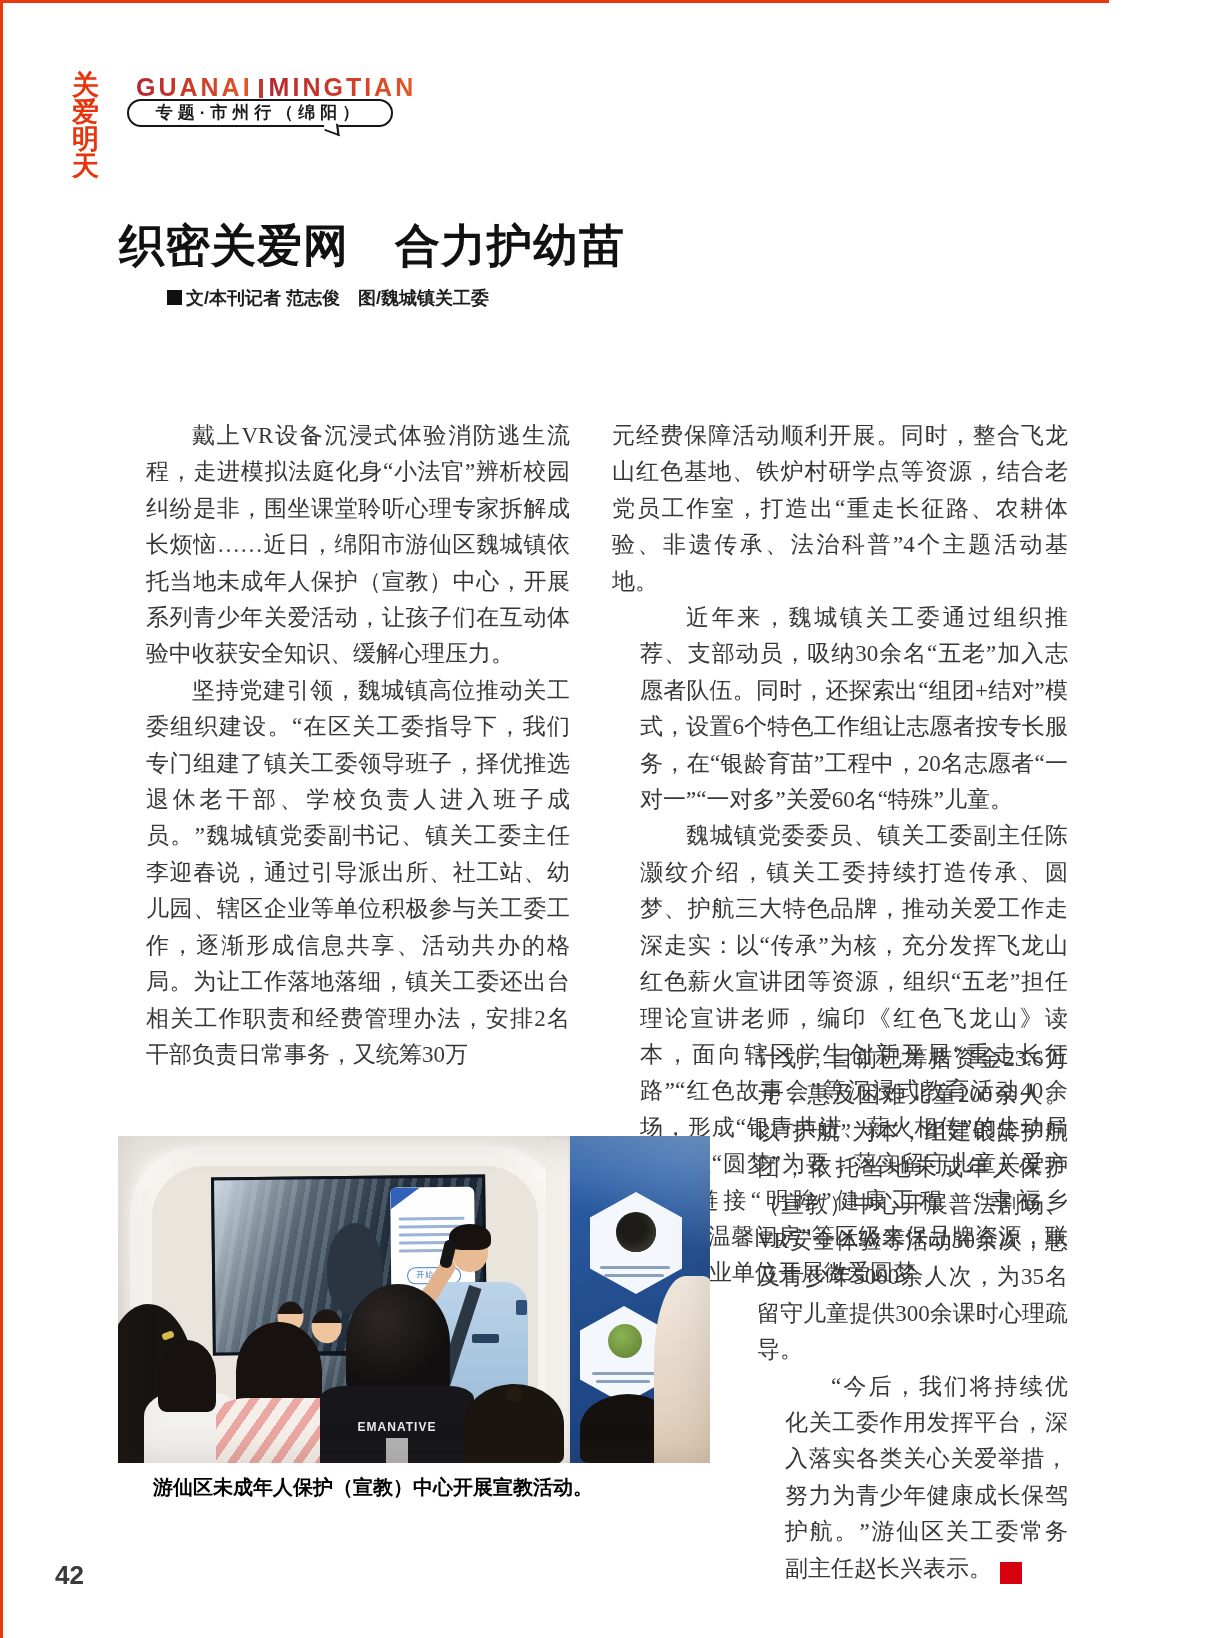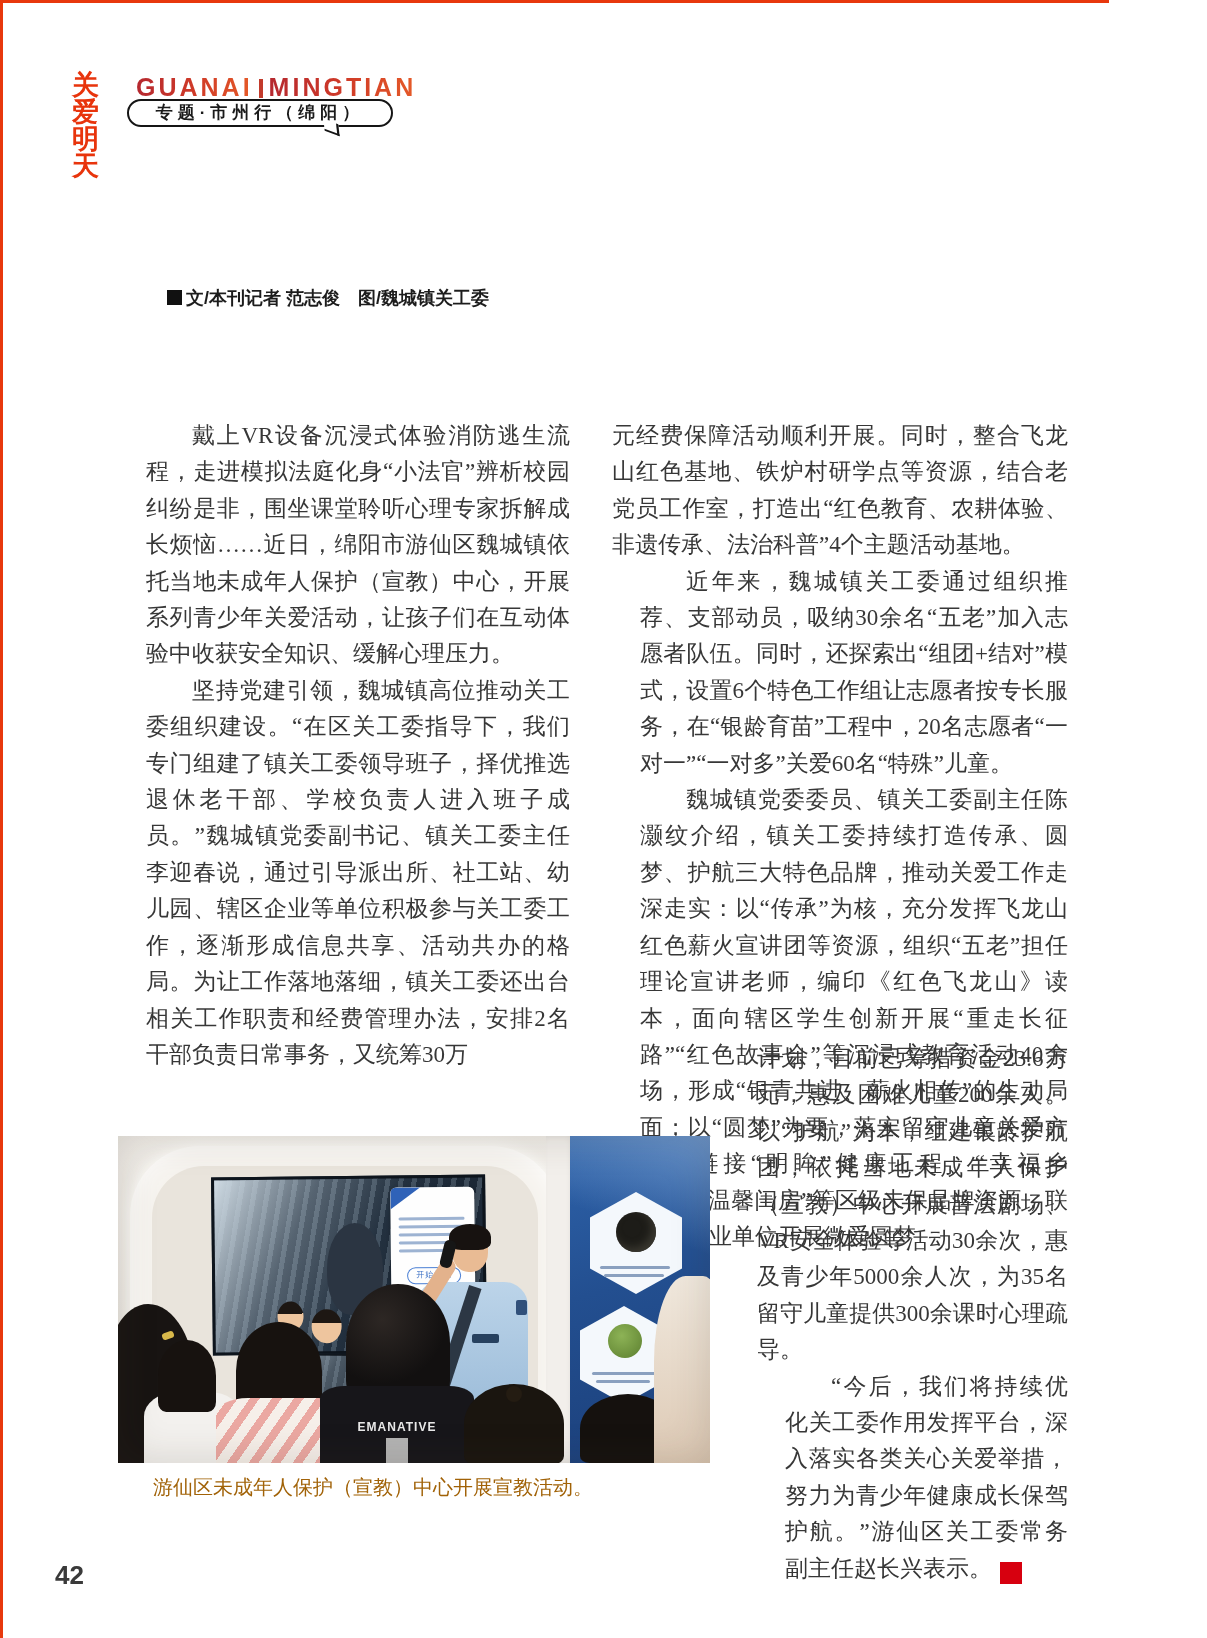--- a/index.html
+++ b/index.html
@@ -130,47 +130,48 @@
   .tee-text{left:216px;top:284px;width:126px;text-align:center;color:#e9e9e9;
       font-size:12px;font-weight:700;letter-spacing:1px;font-family:"Liberation Sans",sans-serif;}
   .tee-graphic{left:268px;top:302px;width:22px;height:25px;background:#cfcfcf;opacity:.85;}
   .h-pony{left:346px;top:248px;width:100px;height:80px;background:#1a150f;border-radius:50% 50% 10% 10%;}
   .pony-knot{left:388px;top:250px;width:16px;height:16px;background:#241c12;border-radius:50%;}
   .h-right{left:462px;top:258px;width:96px;height:69px;background:#15110e;border-radius:50% 50% 10% 10%;}
   .p-farright{left:536px;top:140px;width:70px;height:190px;border-radius:45% 30% 0 0;
       background:linear-gradient(180deg,#f0e8dd,#ddc9b4);}
   .photo-vig{left:0;top:0;width:100%;height:100%;box-shadow:inset 0 0 40px rgba(60,50,40,.18);}
 
-  .caption{position:absolute;left:153px;top:1474px;width:560px;font-size:20px;font-weight:400;
-      color:#a16207;}
+  .caption{position:absolute;left:153px;top:1474px;width:560px;font-size:20px;font-weight:700;
+      color:#000000;}
   .pagenum{position:absolute;left:55px;top:1560px;font-size:26px;font-weight:700;color:#3a3a3a;}
 </style>
 </head>
 <body>
 
 <div class="page">
   <div class="edge-top"></div>
   <div class="edge-left"></div>
 
   <div class="logo-cn"><span>关爱</span><br><span>明天</span></div>
   <div class="brand-en">
     <span class="grad">GUANAI</span><span class="brand-div"></span><span class="grad">MINGTIAN</span>
   </div>
   <div class="bubble">专题·市州行（绵阳）</div>
 
+  <div class="title">织密关爱网　合力护幼苗</div>
   <div class="byline">
     <span class="sq"></span><span>文/本刊记者 范志俊　图/魏城镇关工委</span>
   </div>
 
   <div class="col col-left">
       <p class="para indent">戴上VR设备沉浸式体验消防逃生流程，走进模拟法庭化身“小法官”辨析校园纠纷是非，围坐课堂聆听心理专家拆解成长烦恼……近日，绵阳市游仙区魏城镇依托当地未成年人保护（宣教）中心，开展系列青少年关爱活动，让孩子们在互动体验中收获安全知识、缓解心理压力。</p>
       <p class="para indent">坚持党建引领，魏城镇高位推动关工委组织建设。“在区关工委指导下，我们专门组建了镇关工委领导班子，择优推选退休老干部、学校负责人进入班子成员。”魏城镇党委副书记、镇关工委主任李迎春说，通过引导派出所、社工站、幼儿园、辖区企业等单位积极参与关工委工作，逐渐形成信息共享、活动共办的格局。为让工作落地落细，镇关工委还出台相关工作职责和经费管理办法，安排2名干部负责日常事务，又统筹30万</p>
     </div>
   <div class="col col-right">
-      <p class="para">元经费保障活动顺利开展。同时，整合飞龙山红色基地、铁炉村研学点等资源，结合老党员工作室，打造出“红色教育、农耕体验、非遗传承、法治科普”4个主题活动基地。</p>
+      <p class="para">元经费保障活动顺利开展。同时，整合飞龙山红色基地、铁炉村研学点等资源，结合老党员工作室，打造出“重走长征路、农耕体验、非遗传承、法治科普”4个主题活动基地。</p>
       <p class="para indent">近年来，魏城镇关工委通过组织推荐、支部动员，吸纳30余名“五老”加入志愿者队伍。同时，还探索出“组团+结对”模式，设置6个特色工作组让志愿者按专长服务，在“银龄育苗”工程中，20名志愿者“一对一”“一对多”关爱60名“特殊”儿童。</p>
       <p class="para indent">魏城镇党委委员、镇关工委副主任陈灏纹介绍，镇关工委持续打造传承、圆梦、护航三大特色品牌，推动关爱工作走深走实：以“传承”为核，充分发挥飞龙山红色薪火宣讲团等资源，组织“五老”担任理论宣讲老师，编印《红色飞龙山》读本，面向辖区学生创新开展“重走长征路”“红色故事会”等沉浸式教育活动40余场，形成“银青共进、薪火相传”的生动局面；以“圆梦”为要，落实留守儿童关爱方案，链接“明眸”健康工程、“幸福乡娃”、“温馨闺房”等区级未保品牌资源，联合企事业单位开展微爱圆梦</p>
     </div>
   <div class="col col-right-narrow">
       <p class="para">计划，目前已筹措资金23.6万元，惠及困难儿童200余人。以“护航”为本，组建银龄护航团，依托当地未成年人保护（宣教）中心开展普法剧场、VR安全体验等活动30余次，惠及青少年5000余人次，为35名留守儿童提供300余课时心理疏导。</p>
       <p class="para indent">“今后，我们将持续优化关工委作用发挥平台，深入落实各类关心关爱举措，努力为青少年健康成长保驾护航。”游仙区关工委常务副主任赵长兴表示。<span class="endmark">关</span></p>
     </div>
 
   <div class="photo">
     <div class="arch"></div>

